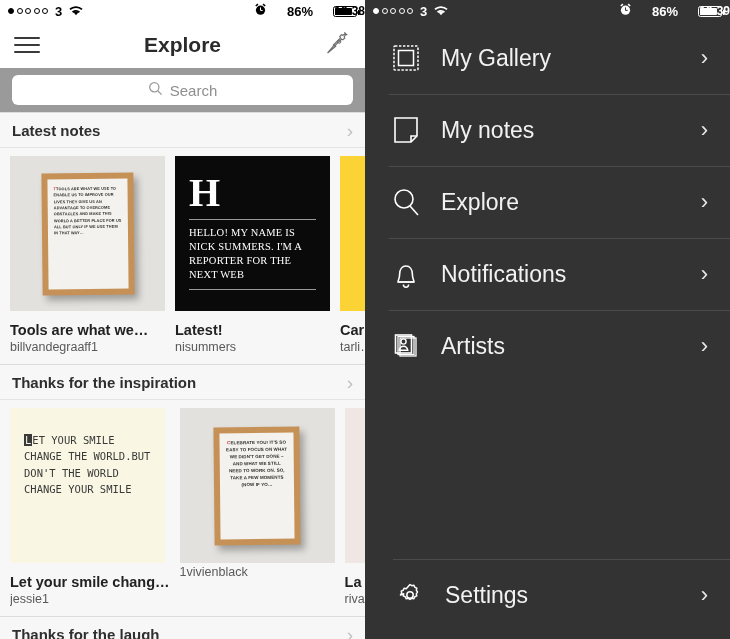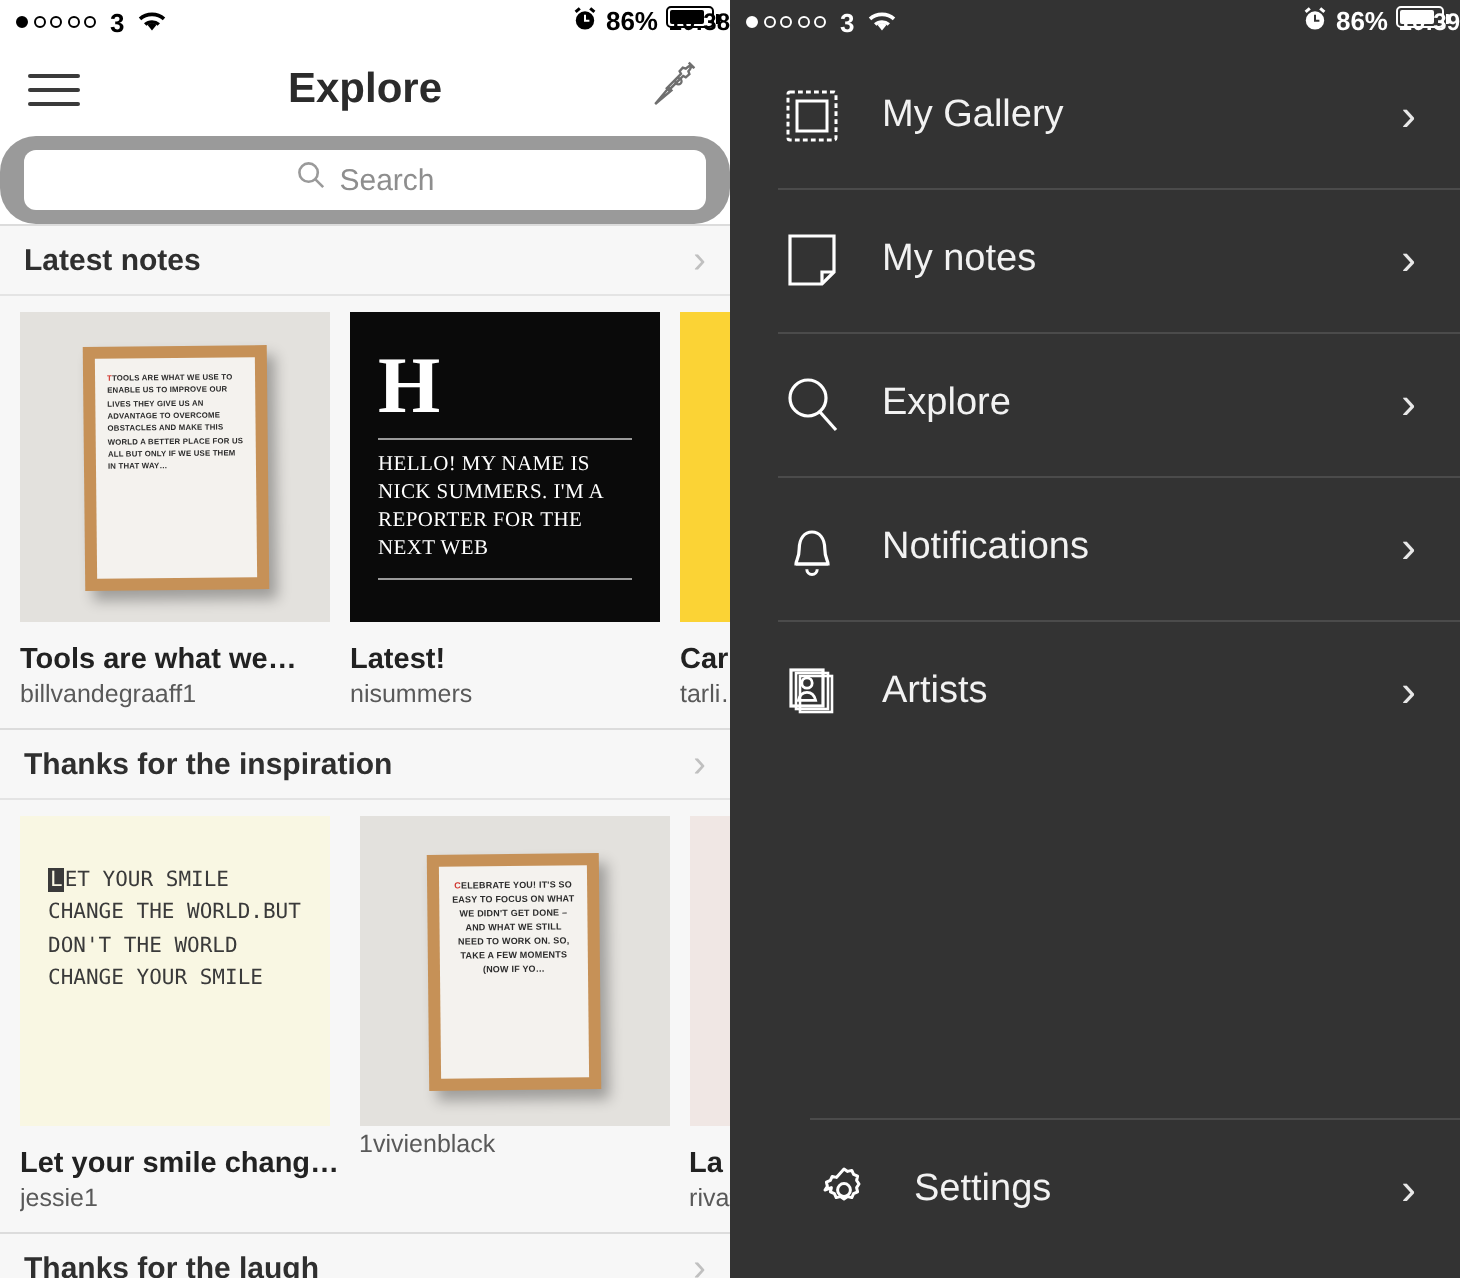--- a/index.html
+++ b/index.html
@@ -20,37 +20,37 @@
     padding: 0 8px; font-size: 13px; font-weight: bold; color: #000;
     position: relative; z-index: 5;
   }
   .sb-left { display: flex; align-items: center; gap: 3px; flex: 1; }
   .dots { display: flex; align-items: center; gap: 2.5px; }
   .dot { width: 6px; height: 6px; border-radius: 50%; border: 1px solid #000; }
   .dot.filled { background: #000; }
   .carrier { margin-left: 4px; font-size: 13px; font-weight: bold; }
   .wifi { margin-left: 4px; display: inline-block; }
   .sb-center { position: absolute; left: 0; right: 0; text-align: right; font-size: 12px; font-weight: bold; }
-  .sb-right { display: flex; gap: 4px; justify-content: flex-end; flex: 1; z-index: 2; }
+  .sb-right { display: flex; align-items: center; gap: 20px; justify-content: flex-end; flex: 1; z-index: 2; }
   .batt { width: 24px; height: 11px; border: 1px solid #000; border-radius: 2.5px; position: relative; padding: 1px; }
   .batt::after { content: ""; position: absolute; right: -3.5px; top: 3px; width: 2px; height: 5px; background: #000; border-radius: 0 1px 1px 0; }
   .batt i { display: block; height: 100%; width: 86%; background: #000; border-radius: 1px; }
 
   
   .navbar {
     height: 46px; background: #fff; display: flex; align-items: center;
     justify-content: space-between; padding: 0 14px; position: relative;
   }
   .navtitle { font-size: 21px; font-weight: bold; color: #2b2b2b; position: absolute; left: 0; right: 0; text-align: center; }
   .hamburger { width: 26px; height: 16px; display: flex; flex-direction: column; justify-content: space-between; position: relative; z-index: 2; cursor: pointer; }
   .hamburger span { display: block; height: 2px; background: #3a3a3a; border-radius: 1px; }
   .pen { position: relative; z-index: 2; cursor: pointer; }
 
   
-  .searchwrap { background: #9a9a9a; padding: 7px 12px; border-radius: 18px; }
+  .searchwrap { background: #9a9a9a; padding: 7px 12px; }
   .searchbox {
     height: 30px; background: #fff; border-radius: 6px;
     display: flex; align-items: center; justify-content: center; gap: 7px;
   }
   .searchbox .ph { color: #8e8e8e; font-size: 15px; }
 
   
   .content { background: #fef9c3; height: calc(639px - 22px - 46px - 44px); overflow: hidden; }
   .section-head {
     background: #f7f7f7; height: 36px; display: flex; align-items: center;
@@ -104,23 +104,23 @@
   .menu { padding: 0; }
   .menu-item {
     height: 72px; display: flex; align-items: center; padding: 0 22px 0 24px;
     position: relative; cursor: pointer;
   }
   .menu-item + .menu-item::before,
   .menu-sep-top::before {
     content: ""; position: absolute; left: 24px; right: 0; top: 0; height: 1px; background: #4b4b4b;
   }
   .menu-icon { width: 34px; flex: 0 0 34px; display: flex; align-items: center; justify-content: center; }
-  .menu-label { font-size: 19px; color: #f2f2f2; margin-left: 18px; flex: 1; }
+  .menu-label { font-size: 23px; color: #f2f2f2; margin-left: 18px; flex: 1; }
   .menu-chev { color: #e8e8e8; font-size: 22px; line-height: 1; font-weight: 300; }
-  .settings-row { position: absolute; left: 16px; right: 0; bottom: 8px; }
+  .settings-row { position: absolute; left: 4px; right: 0; bottom: 8px; }
 </style>
 </head>
 <body>
 
 <div class="stage">
 
   <div class="panel">
 
     <div class="statusbar">
       <div class="sb-left">

